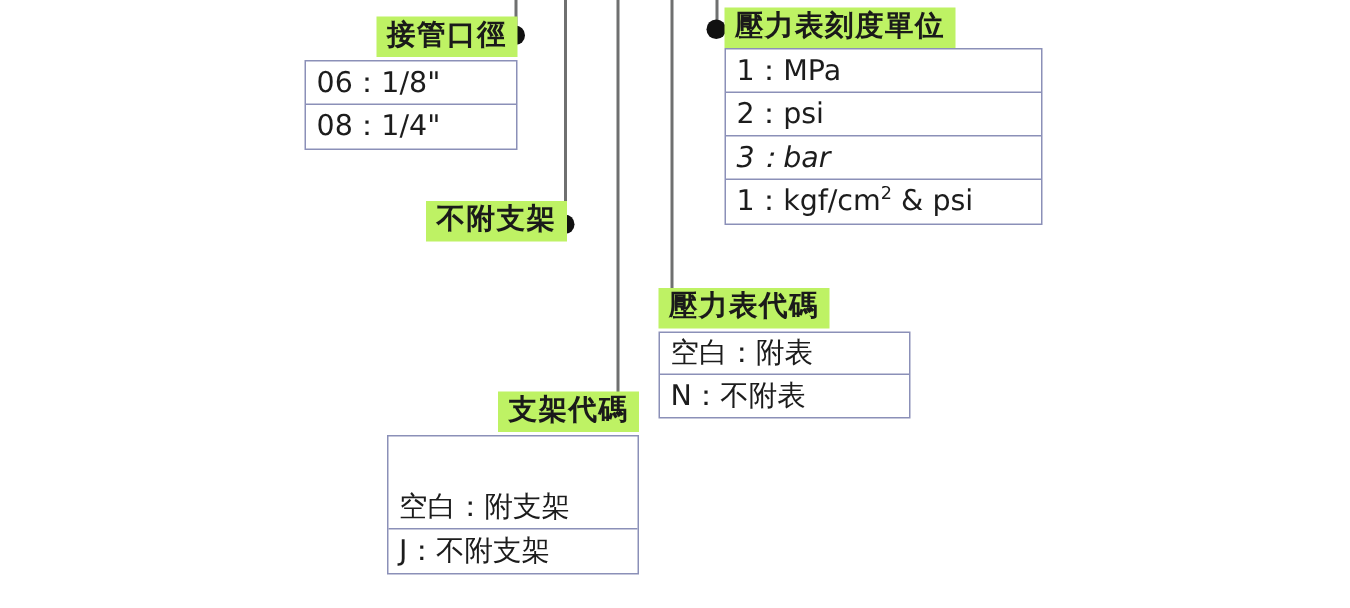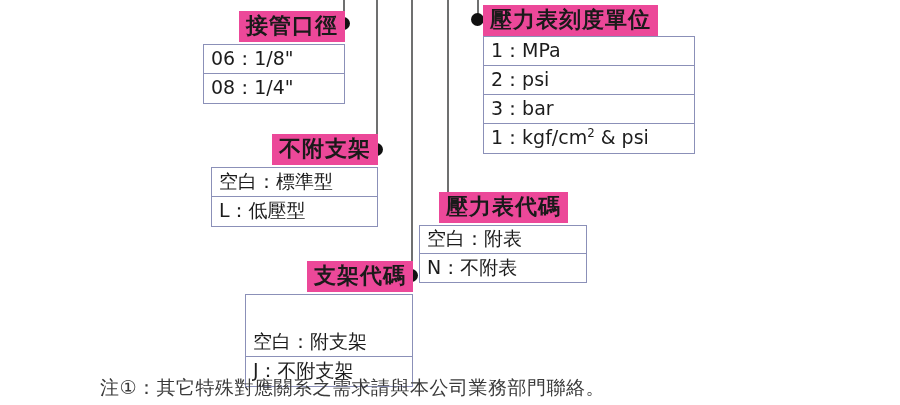--- a/index.html
+++ b/index.html
@@ -29,23 +29,23 @@
     border-radius: 50%;
     background: #111111;
   }
 
   
   .callout {
     position: absolute;
   }
   .callout-header {
     display: inline-block;
-    background: #ec4899;
+    background: #bef264;
     color: #1a1a1a;
-    font-size: 22px;
+    font-size: 19px;
     font-weight: bold;
     line-height: 1.25;
     padding: 1px 7px 2px 7px;
     white-space: nowrap;
     letter-spacing: 1px;
   }
   .header-row {
     display: block;
   }
   .header-row.align-right {
@@ -128,68 +128,59 @@
     <span class="header-row align-left" style="display:block; width:212px;">
       <span class="callout-header">壓力表刻度單位</span>
     </span>
     <div class="callout-table" style="width:212px; margin-top:0;">
       <div class="callout-row" style="height:29px;">
         <span>1：MPa</span>
       </div>
       <div class="callout-row" style="height:29px;">
         <span>2：psi</span>
       </div>
-      <div class="callout-row" style="height:29px;">
+      <div class="callout-row" style="height:29px;font-style:italic;">
         <span>3：bar</span>
       </div>
       <div class="callout-row" style="height:29px;">
         <span>
           <span>1：kgf/cm</span><span class="sup">2</span><span> &amp; psi</span>
         </span>
       </div>
     </div>
   </div>
 
   <div class="callout" style="left:211px; top:134px;">
     <span class="header-row align-right" style="display:block; width:167px;">
       <span class="callout-header">不附支架</span>
     </span>
-    <div class="callout-table" style="width:167px; margin-top:2px;">
-      <div class="callout-row" style="height:29px;">
-        <span>空白：標準型</span>
-      </div>
-      <div class="callout-row" style="height:29px;">
-        <span>L：低壓型</span>
-      </div>
-    </div>
   </div>
 
   <div class="callout" style="left:419px; top:192px;">
     <span class="header-row align-left" style="display:block; width:168px; padding-left:20px; box-sizing:border-box;">
       <span class="callout-header">壓力表代碼</span>
     </span>
-    <div class="callout-table" style="width:168px; margin-top:2px;">
+    <div class="callout-table" style="width:168px; margin-top:2px;margin-left:20px;">
       <div class="callout-row" style="height:28px;">
         <span>空白：附表</span>
       </div>
       <div class="callout-row" style="height:28px;">
         <span>N：不附表</span>
       </div>
     </div>
   </div>
 
-  <div class="callout" style="left:245px; top:261px;">
+  <div class="callout" style="left:258px; top:261px;">
     <span class="header-row align-right" style="display:block; width:168px;">
       <span class="callout-header">支架代碼</span>
     </span>
     <div class="callout-table" style="width:168px; margin-top:2px;">
       <div class="callout-row" style="height:29px;margin-top:33px;">
         <span>空白：附支架</span>
       </div>
       <div class="callout-row" style="height:29px;">
         <span>J：不附支架</span>
       </div>
     </div>
   </div>
 
-  <div id="footnote">注①：其它特殊對應關系之需求請與本公司業務部門聯絡。</div>
 
 </div>
 
 </body></html>

